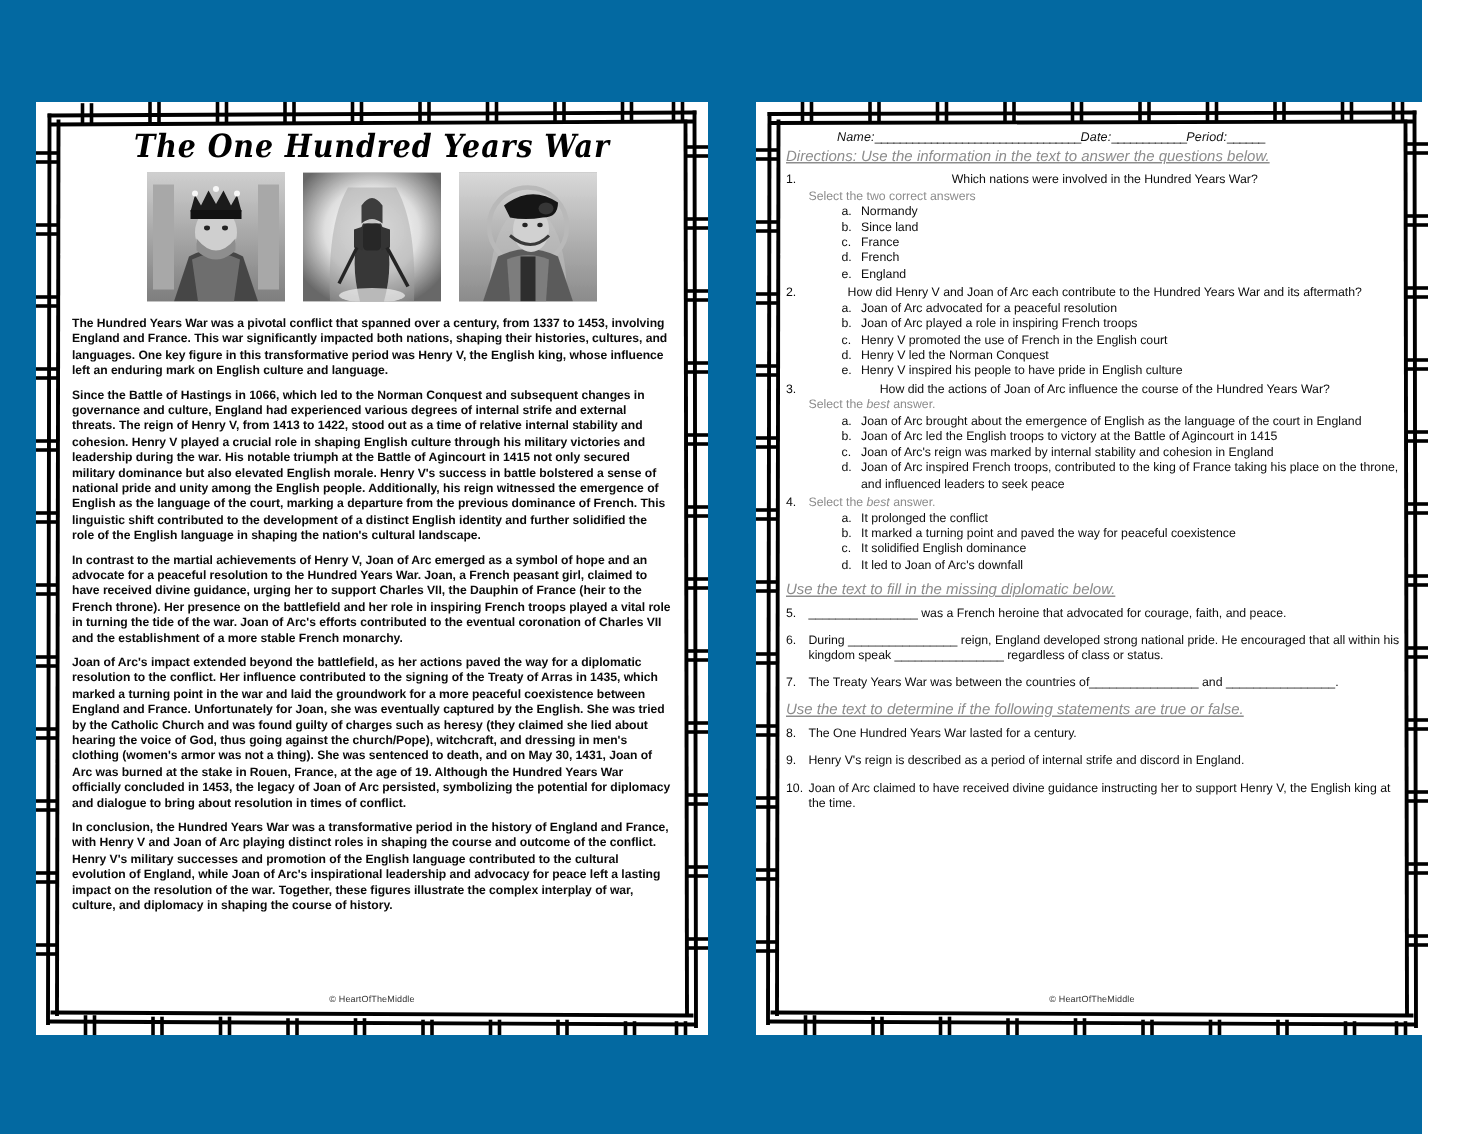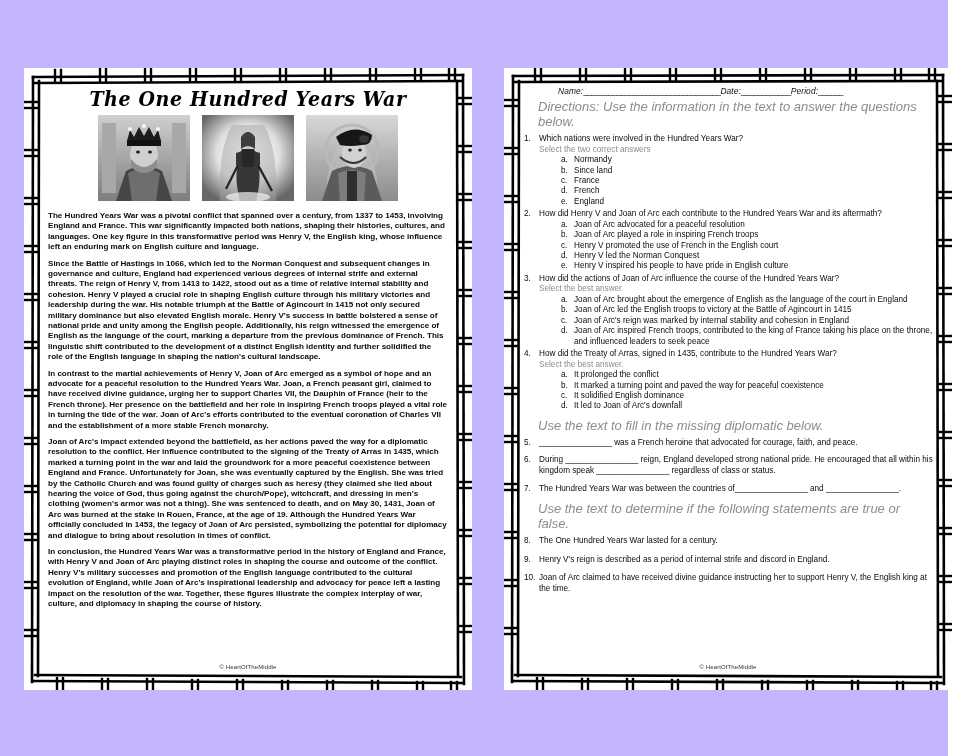--- a/index.html
+++ b/index.html
@@ -6,21 +6,21 @@
   html, body {
     margin: 0; padding: 0;
     width: 978px; height: 756px;
     background: #ffffff;
     font-family: "Liberation Sans", sans-serif;
     overflow: hidden;
   }
   .workspace {
     position: relative;
     width: 948px; height: 756px;
-    background: #c4b5fd;
+    background: #0369a1;
   }
 
   
   .page {
     position: absolute;
     top: 68px;
     width: 448px;
     height: 622px;
     background: #ffffff;
   }
@@ -97,50 +97,51 @@
     font-size: 8.4px;
     color: #111;
     margin: 4px 0 3px 0;
     padding-left: 36px;
     white-space: nowrap;
   }
   .name-row .lbl { letter-spacing: 0.1px; font-style: italic; }
   .blank-line { letter-spacing: -0.5px; }
 
   .directions {
-    font-size: 13px;
+    font-size: 10px;
     font-style: italic;
     color: #8c8c8c;
     margin: 0 0 5px 0;
-    padding-left: 16px;
+    padding-left: 2px;
+    text-decoration: underline;
   }
   .directions.mid { margin: 6px 0 5px 0; }
 
   .q-list { margin: 0; padding: 0; list-style: none; }
   .q-item {
     display: flex;
     margin-bottom: 2px;
     font-size: 8.2px;
     color: #0b0b0b;
     line-height: 10.6px;
   }
   .q-num {
     width: 17px;
     flex: 0 0 17px;
     text-align: left;
     padding-left: 2px;
   }
   .q-body { flex: 1 1 auto; }
-  .q-stem { display: block; }
+  .q-stem { display: block; text-align: center; }
   .q-hint {
     display: block;
     color: #8c8c8c;
     font-size: 8.2px;
   }
-  .q-hint .em { }
+  .q-hint .em { font-style: italic; }
 
   .opts { margin: 0; padding: 0; list-style: none; }
   .opt {
     display: flex;
     padding-left: 22px;
     line-height: 10.4px;
     font-size: 8.2px;
   }
   .opt-letter { width: 13px; flex: 0 0 13px; }
   .opt-text { flex: 1 1 auto; }
@@ -548,21 +549,20 @@
                   <span class="opt-letter">d.</span>
                   <span class="opt-text">Joan of Arc inspired French troops, contributed to the king of France taking his place on the throne, and influenced leaders to seek peace</span>
                 </li>
             </ul>
           </span>
         </li>
 
         <li class="q-item">
           <span class="q-num">4.</span>
           <span class="q-body">
-            <span class="q-stem">How did the Treaty of Arras, signed in 1435, contribute to the Hundred Years War?</span>
             <span class="q-hint"><span>Select the </span><span class="em">best</span><span> answer.</span></span>
             <ul class="opts">
               <li class="opt">
                   <span class="opt-letter">a.</span>
                   <span class="opt-text">It prolonged the conflict</span>
                 </li>
               <li class="opt">
                   <span class="opt-letter">b.</span>
                   <span class="opt-text">It marked a turning point and paved the way for peaceful coexistence</span>
                 </li>
@@ -585,21 +585,21 @@
         <li class="q-item fill-item">
           <span class="q-num">5.</span>
           <span class="q-body">________________ was a French heroine that advocated for courage, faith, and peace.</span>
         </li>
         <li class="q-item fill-item">
           <span class="q-num">6.</span>
           <span class="q-body">During ________________ reign, England developed strong national pride. He encouraged that all within his kingdom speak ________________ regardless of class or status.</span>
         </li>
         <li class="q-item fill-item">
           <span class="q-num">7.</span>
-          <span class="q-body">The Hundred Years War was between the countries of________________ and ________________.</span>
+          <span class="q-body">The Treaty Years War was between the countries of________________ and ________________.</span>
         </li>
       </ul>
 
       <div class="directions">Use the text to determine if the following statements are true or false.</div>
 
       <ul class="q-list">
         <li class="q-item tf-item">
           <span class="q-num">8.</span>
           <span class="q-body">The One Hundred Years War lasted for a century.</span>
         </li>

